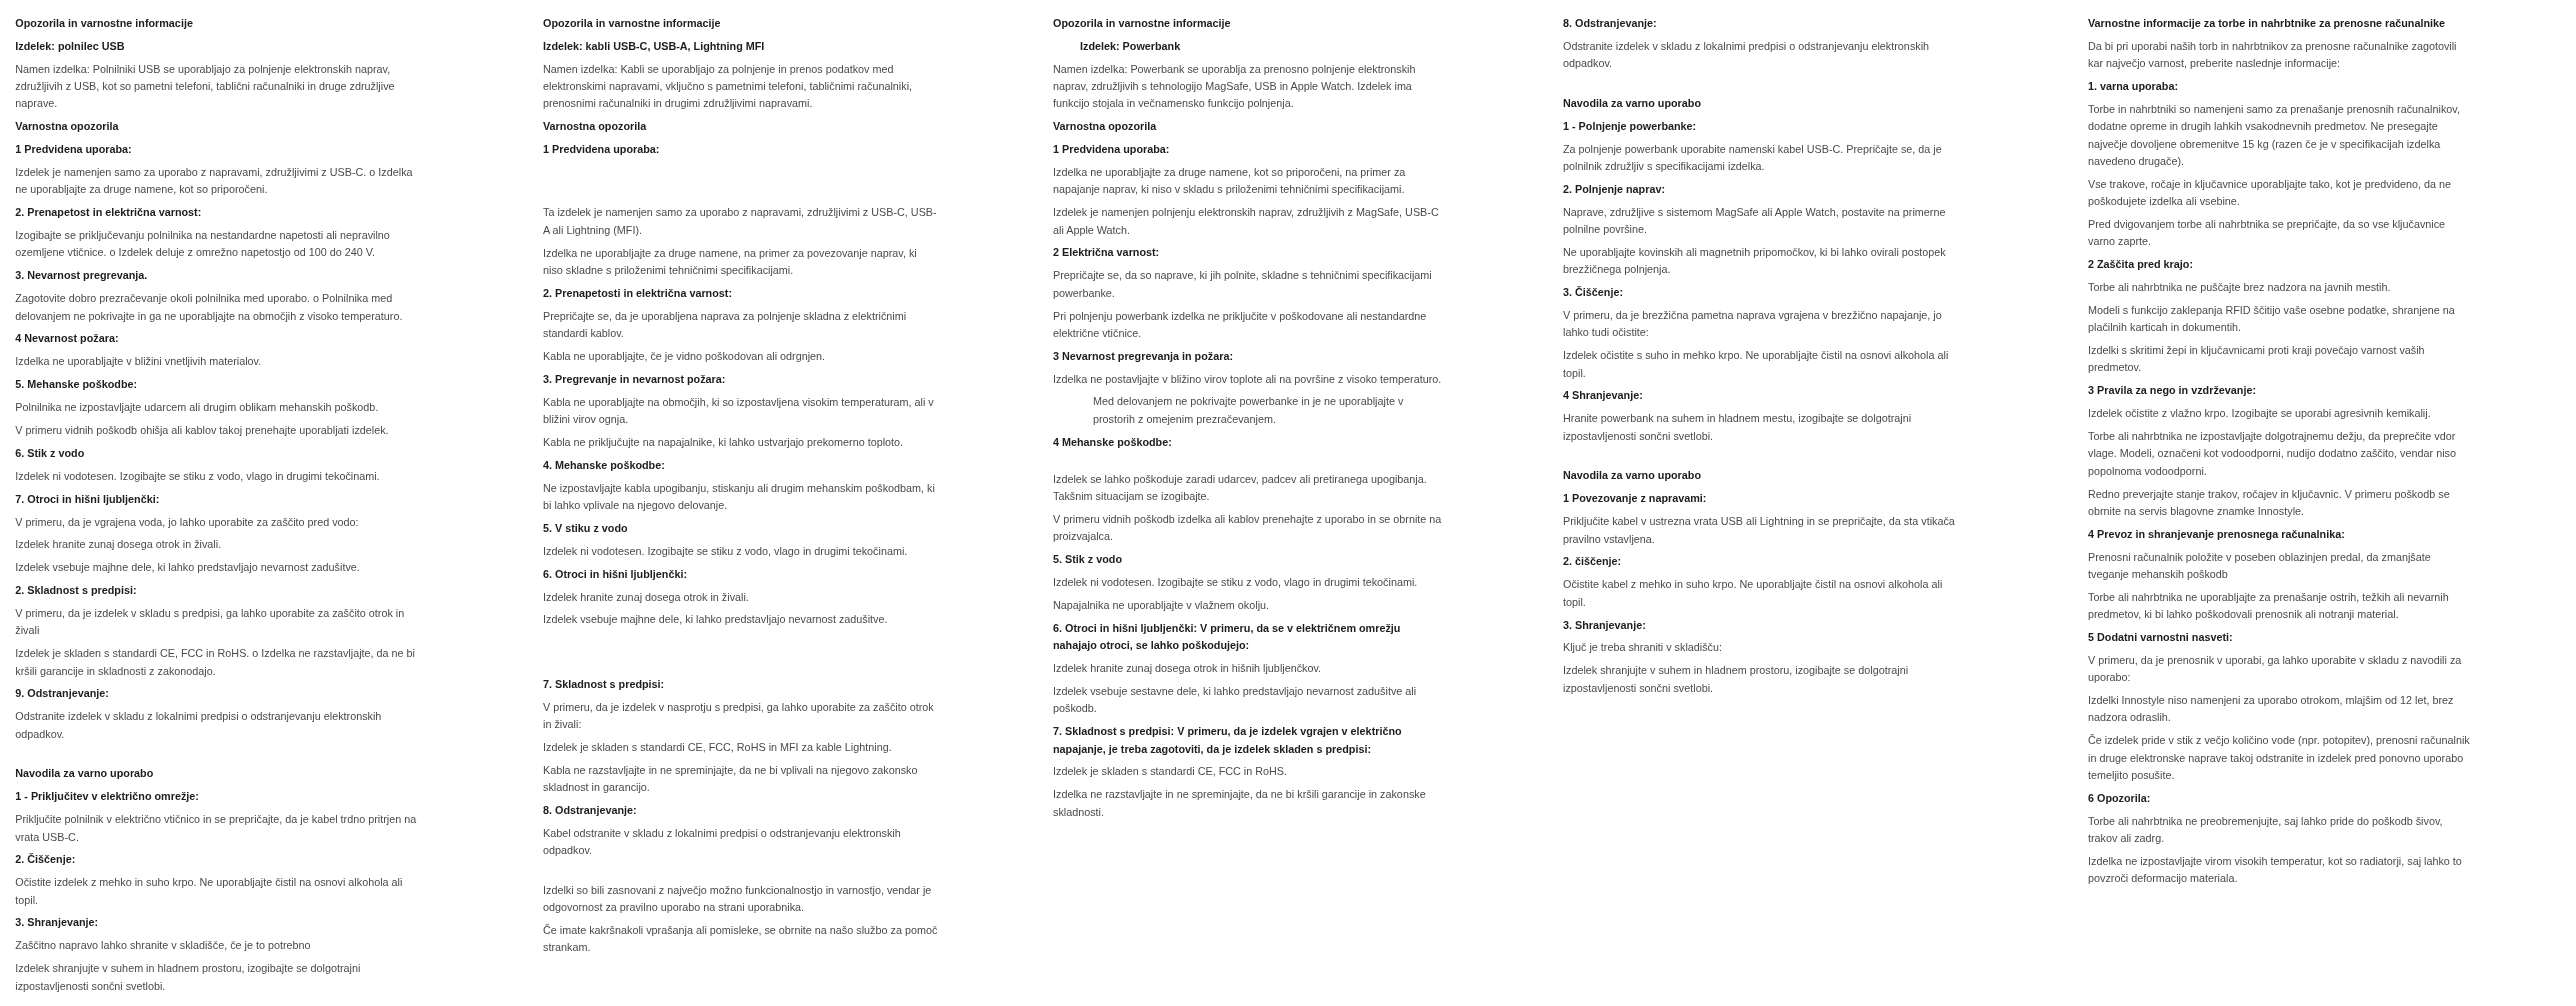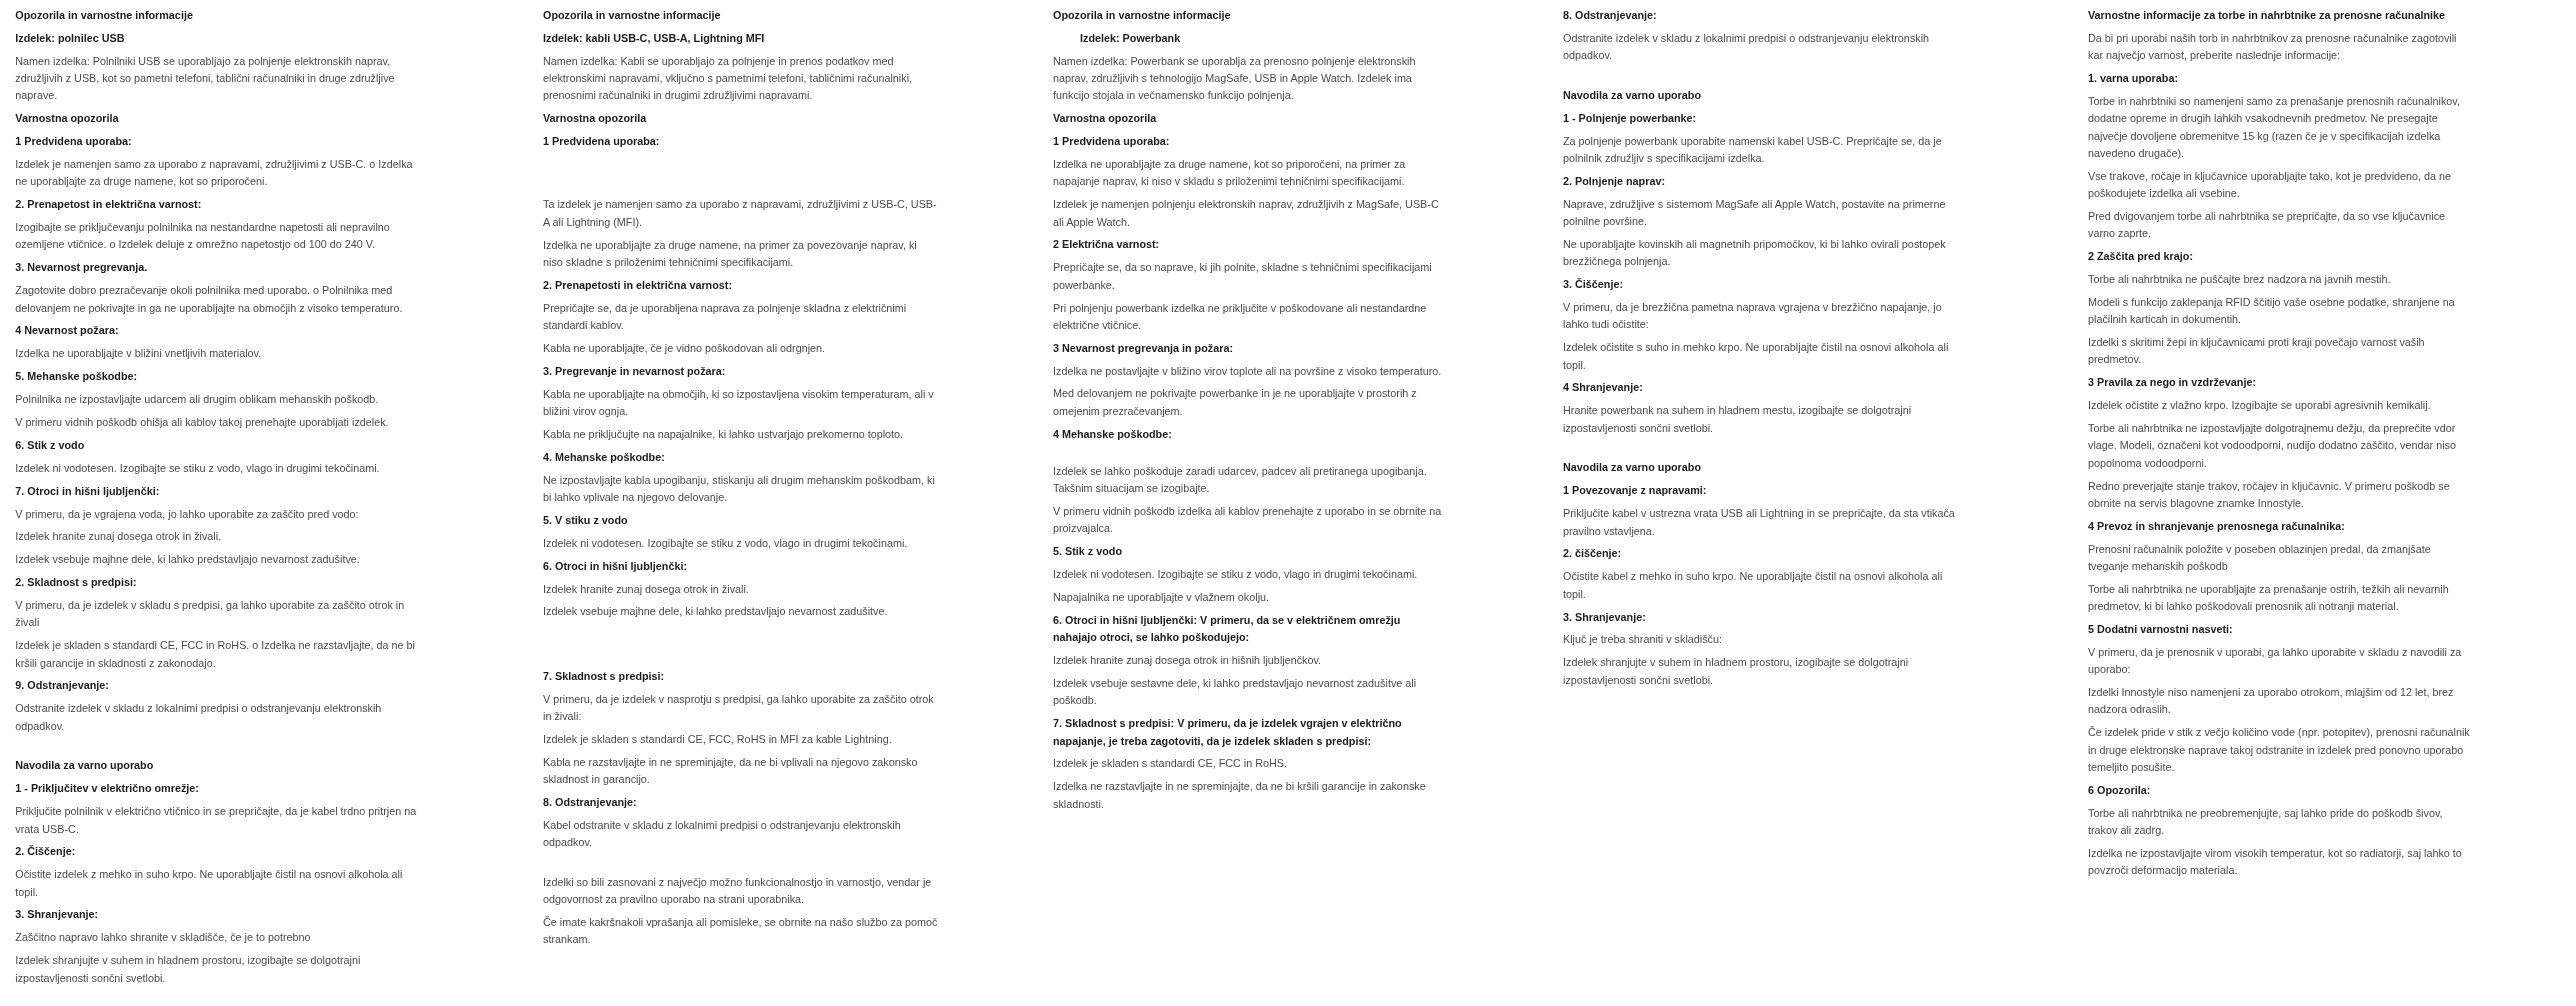--- a/index.html
+++ b/index.html
@@ -11,21 +11,21 @@
     font-family: "Liberation Sans", sans-serif;
   }
   #doc-page {
     position: relative;
     width: 2576px;
     height: 1006px;
     background: #ffffff;
   }
   .col {
     position: absolute;
-    top: 7px;
+    top: 15px;
   }
   .blk {
     font-size: 10.8px;
     line-height: 17.3px;
     margin: 0 0 5.6px 0;
     color: #4a4a4a;
     word-spacing: normal;
   }
   .blk.h {
     font-weight: 700;
@@ -111,21 +111,21 @@
       <div class="blk p" style="color: rgb(74, 74, 74);">Namen izdelka: Powerbank se uporablja za prenosno polnjenje elektronskih naprav, združljivih s tehnologijo MagSafe, USB in Apple Watch. Izdelek ima funkcijo stojala in večnamensko funkcijo polnjenja.</div>
       <div class="blk h" style="color: rgb(29, 29, 29);">Varnostna opozorila</div>
       <div class="blk h" style="color: rgb(29, 29, 29);">1 Predvidena uporaba:</div>
       <div class="blk p" style="color: rgb(74, 74, 74);">Izdelka ne uporabljajte za druge namene, kot so priporočeni, na primer za napajanje naprav, ki niso v skladu s priloženimi tehničnimi specifikacijami.</div>
       <div class="blk p" style="color: rgb(74, 74, 74);">Izdelek je namenjen polnjenju elektronskih naprav, združljivih z MagSafe, USB-C ali Apple Watch.</div>
       <div class="blk h" style="color: rgb(29, 29, 29);">2 Električna varnost:</div>
       <div class="blk p" style="color: rgb(74, 74, 74);">Prepričajte se, da so naprave, ki jih polnite, skladne s tehničnimi specifikacijami powerbanke.</div>
       <div class="blk p" style="color: rgb(74, 74, 74);">Pri polnjenju powerbank izdelka ne priključite v poškodovane ali nestandardne električne vtičnice.</div>
       <div class="blk h" style="color: rgb(29, 29, 29);">3 Nevarnost pregrevanja in požara:</div>
       <div class="blk p" style="color: rgb(74, 74, 74);">Izdelka ne postavljajte v bližino virov toplote ali na površine z visoko temperaturo.</div>
-      <div class="blk p" style="color: rgb(74, 74, 74);">Med delovanjem ne pokrivajte powerbanke in je ne uporabljajte v prostorih z omejenim prezračevanjem.</div>
+      <div class="blk p" style="color: rgb(74, 74, 74); margin-left: 40px;">Med delovanjem ne pokrivajte powerbanke in je ne uporabljajte v prostorih z omejenim prezračevanjem.</div>
       <div class="blk h" style="color: rgb(29, 29, 29);">4 Mehanske poškodbe:</div>
       <div class="blk p" style="color: rgb(74, 74, 74); margin-top: 20px;">Izdelek se lahko poškoduje zaradi udarcev, padcev ali pretiranega upogibanja. Takšnim situacijam se izogibajte.</div>
       <div class="blk p" style="color: rgb(74, 74, 74);">V primeru vidnih poškodb izdelka ali kablov prenehajte z uporabo in se obrnite na proizvajalca.</div>
       <div class="blk h" style="color: rgb(29, 29, 29);">5. Stik z vodo</div>
       <div class="blk p" style="color: rgb(74, 74, 74);">Izdelek ni vodotesen. Izogibajte se stiku z vodo, vlago in drugimi tekočinami.</div>
       <div class="blk p" style="color: rgb(74, 74, 74);">Napajalnika ne uporabljajte v vlažnem okolju.</div>
       <div class="blk h" style="color: rgb(29, 29, 29);">6. Otroci in hišni ljubljenčki: V primeru, da se v električnem omrežju nahajajo otroci, se lahko poškodujejo:</div>
       <div class="blk p" style="color: rgb(74, 74, 74);">Izdelek hranite zunaj dosega otrok in hišnih ljubljenčkov.</div>
       <div class="blk p" style="color: rgb(74, 74, 74);">Izdelek vsebuje sestavne dele, ki lahko predstavljajo nevarnost zadušitve ali poškodb.</div>
       <div class="blk h" style="color: rgb(29, 29, 29);">7. Skladnost s predpisi: V primeru, da je izdelek vgrajen v električno napajanje, je treba zagotoviti, da je izdelek skladen s predpisi:</div>

